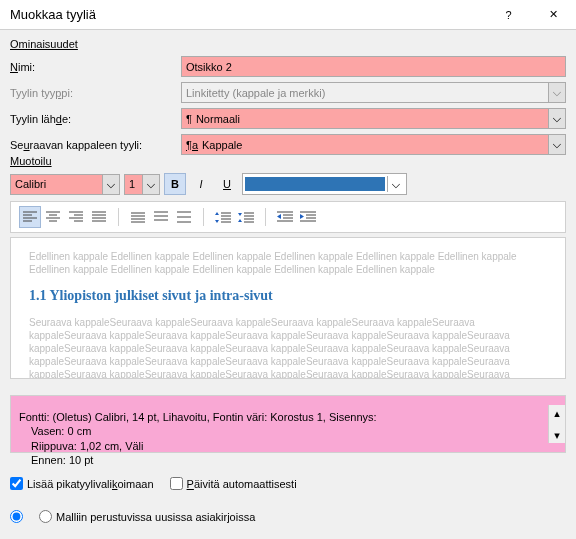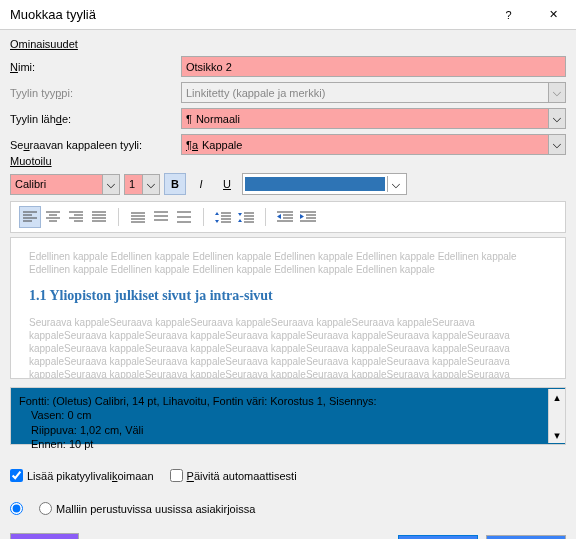--- a/index.html
+++ b/index.html
@@ -27,24 +27,24 @@
 .tbtn.italic { font-style: italic; font-family: "Times New Roman", serif; font-size: 14px; }
 .tbtn.underline { text-decoration: underline; font-size: 13px; }
 .color-select { width: 165px; height: 22px; border: 1px solid #ababab; background: #fff; display: flex; align-items: center; padding: 2px; }
 .color-swatch { width: 140px; height: 14px; background: #2e74b5; }
 .color-caret { width: 17px; display: flex; align-items: center; justify-content: center; margin-left: auto; border-left: 1px solid #ababab; height: 100%; }
 .align-toolbar { border: 1px solid #d0d0d0; background: #fff; padding: 4px; display: flex; gap: 2px; margin-bottom: 4px; flex-wrap: nowrap; }
 .tgroup { display: flex; gap: 1px; padding: 0 4px; }
 .divider { width: 1px; background: #d0d0d0; margin: 2px 2px; }
 .icon-btn { width: 22px; height: 22px; display: flex; align-items: center; justify-content: center; cursor: pointer; border: 1px solid transparent; }
 .icon-btn.active { border-color: #a0b8d8; background: #d0e0f5; }
-.preview { border: 1px solid #d0d0d0; background: #fff; height: 142px; padding: 12px 18px; overflow: hidden; margin-bottom: 8px; }
+.preview { border: 1px solid #d0d0d0; background: #fff; height: 142px; padding: 12px 18px; overflow: hidden; margin-bottom: 16px; }
 .preview .ghost { color: #c0c0c0; font-size: 10px; line-height: 1.3; margin-bottom: 12px; word-break: break-word; }
 .preview .sample { color: #2e74b5; font-family: Liberation Serif, serif; font-weight: bold; font-size: 14px; margin: 10px 0 12px 0; }
-.desc-box { border: 1px solid #d0d0d0; background: #0369a1; padding: 6px 8px; height: 58px; display: flex; }
+.desc-box { border: 1px solid #d0d0d0; background: #f9a8d4; padding: 14px 8px; height: 58px; display: flex; }
 .desc-box .txt { flex: 1; font-size: 11px; line-height: 1.3; }
 .desc-box .scroll { width: 17px; display: flex; flex-direction: column; justify-content: space-between; align-items: center; margin: -5px -8px -5px 4px; background:#f0f0f0; border-left:1px solid #d0d0d0;}
 .desc-box .sc { height:16px; width:100%; display:flex; align-items:center; justify-content:center; }
 .checkrow { display: flex; align-items: center; gap: 16px; margin-top: 8px; }
 .radiorow { display: flex; align-items: center; gap: 16px; margin-top: 4px; margin-bottom: 10px; }
 .check-item, .radio-item { display: flex; align-items: center; gap: 4px; cursor: pointer; margin-top: 16px; }
 input[type=checkbox], input[type=radio] { margin: 0; }
 .footer { display: flex; align-items: center; gap: 8px; padding: 0 10px 10px 10px; }
 .drop-btn { height: 24px; padding: 0 8px; border: 1px solid #ababab; background: #8b5cf6; display: flex; align-items: center; gap: 4px; cursor:pointer;}
 .push-btn { height: 21px; width: 80px; border: 1px solid #ababab; background: #3b82f6; cursor: pointer; }

